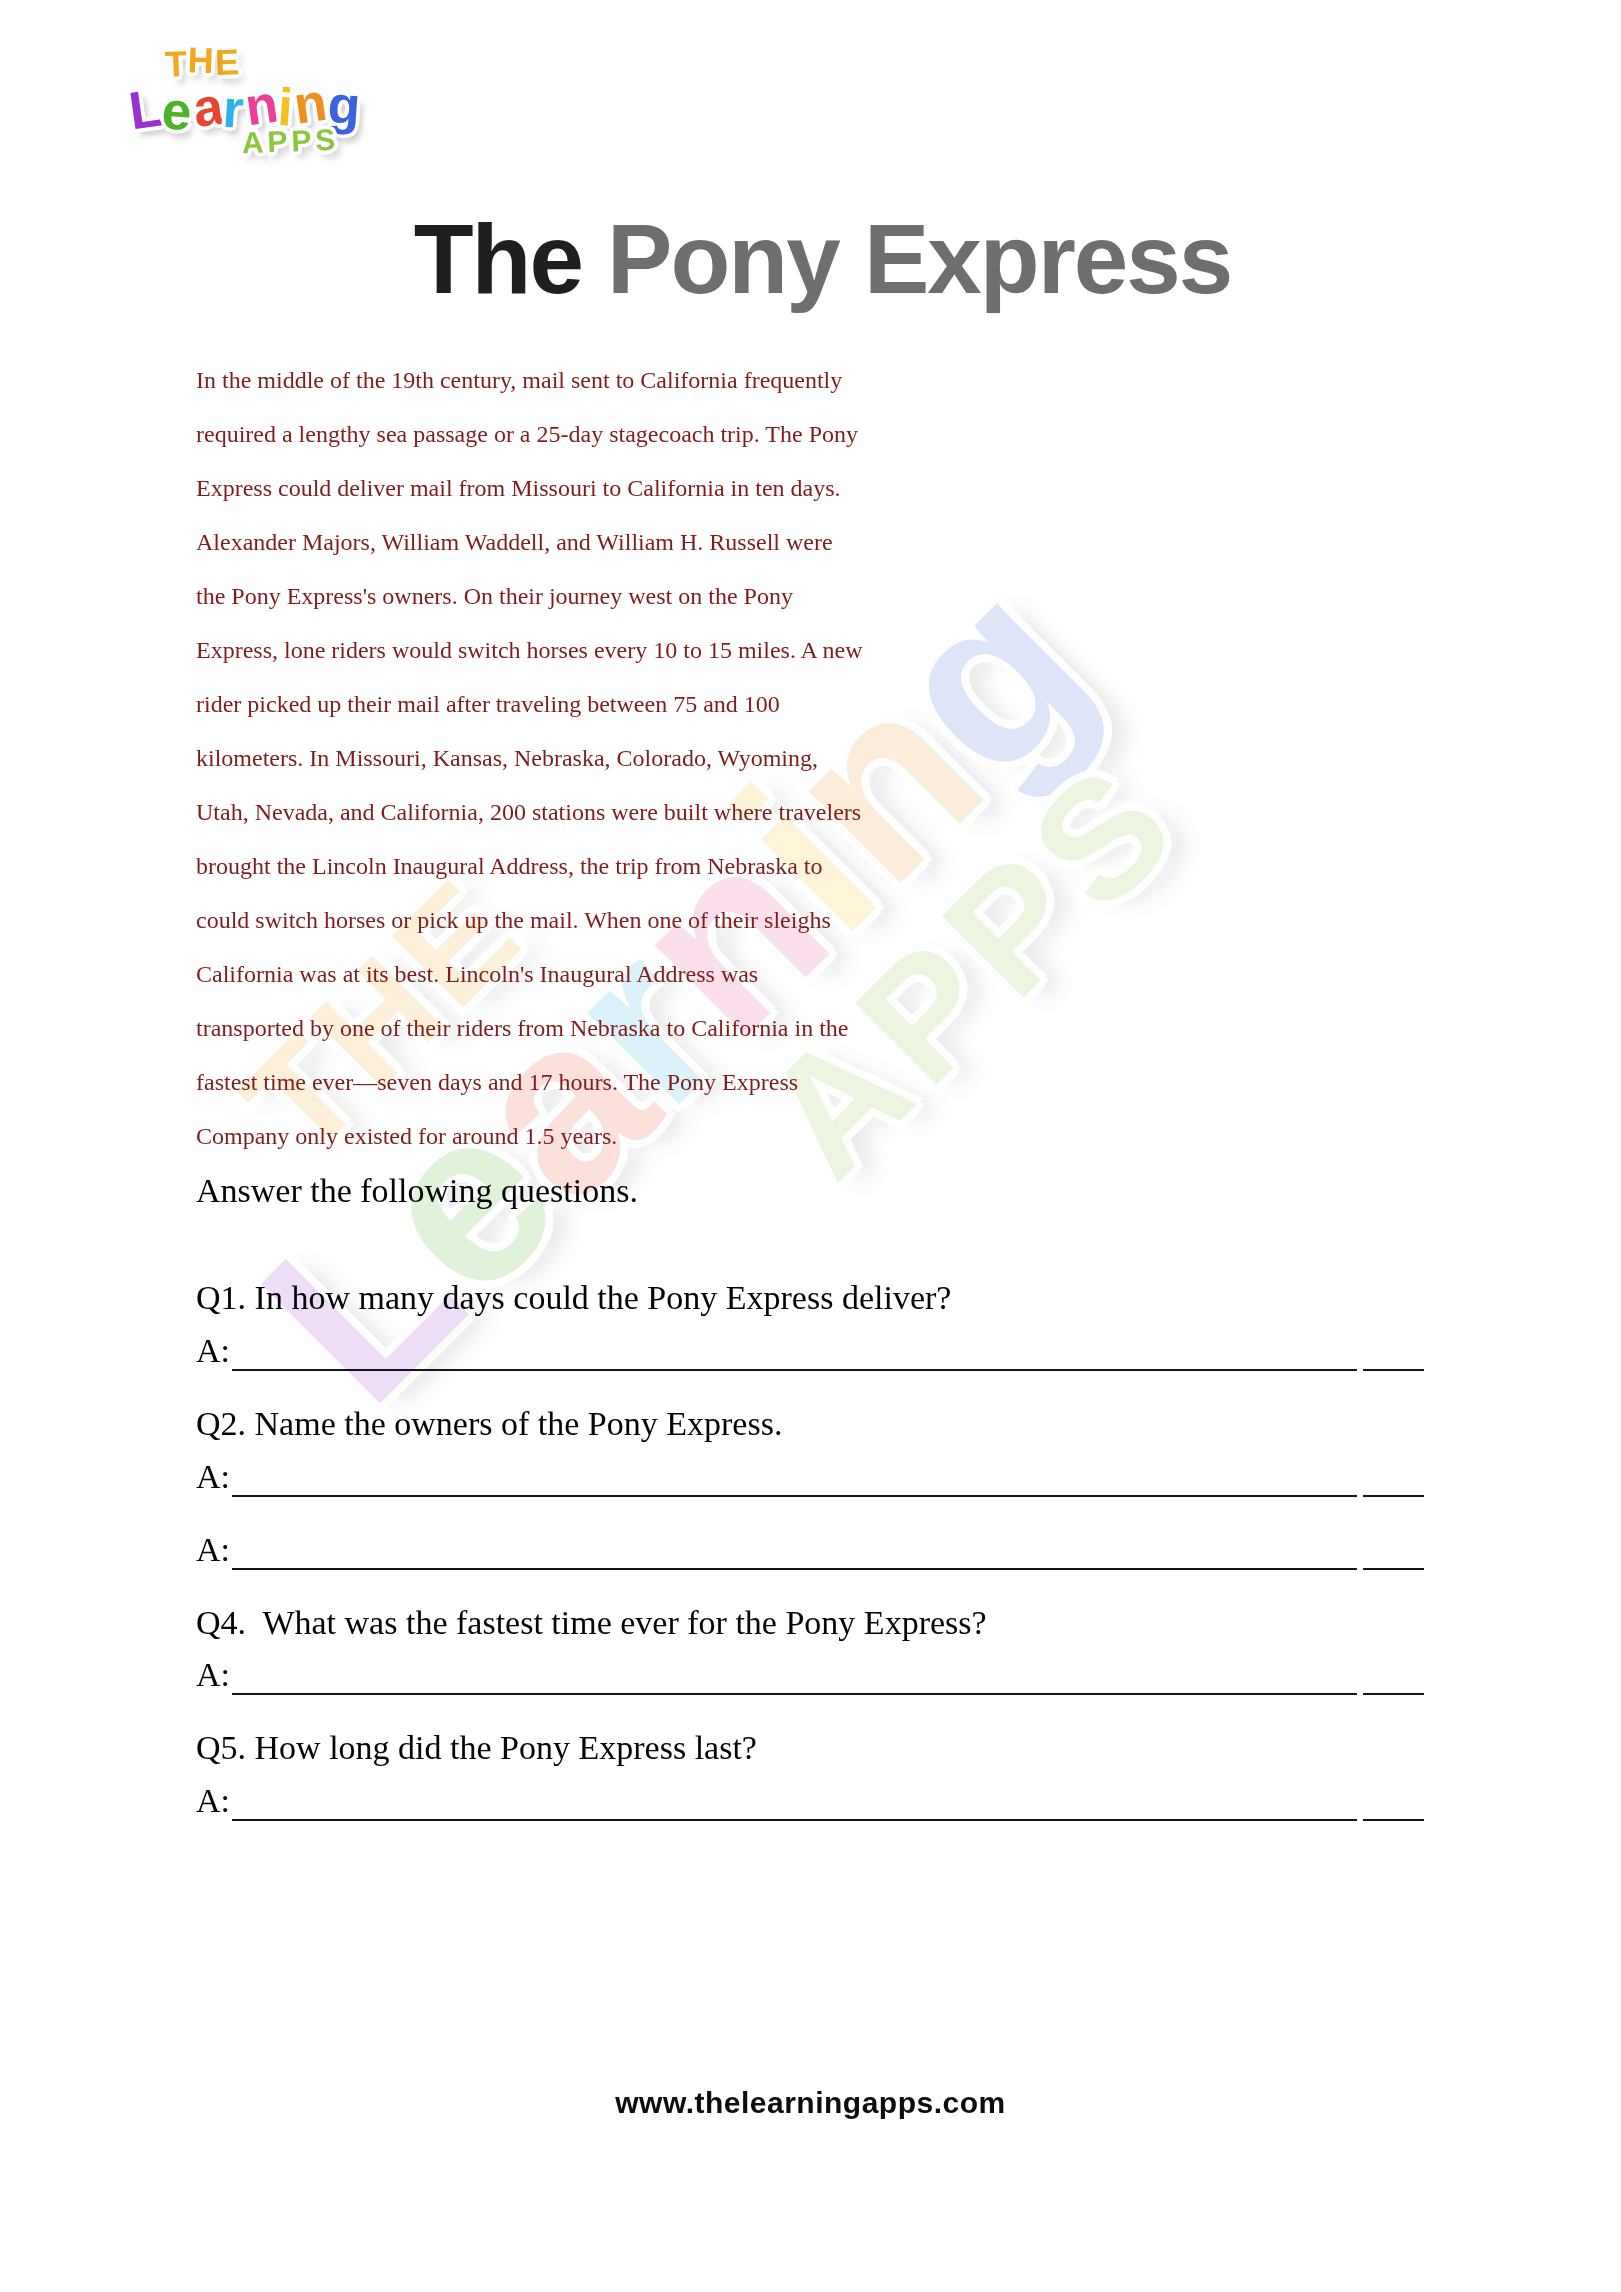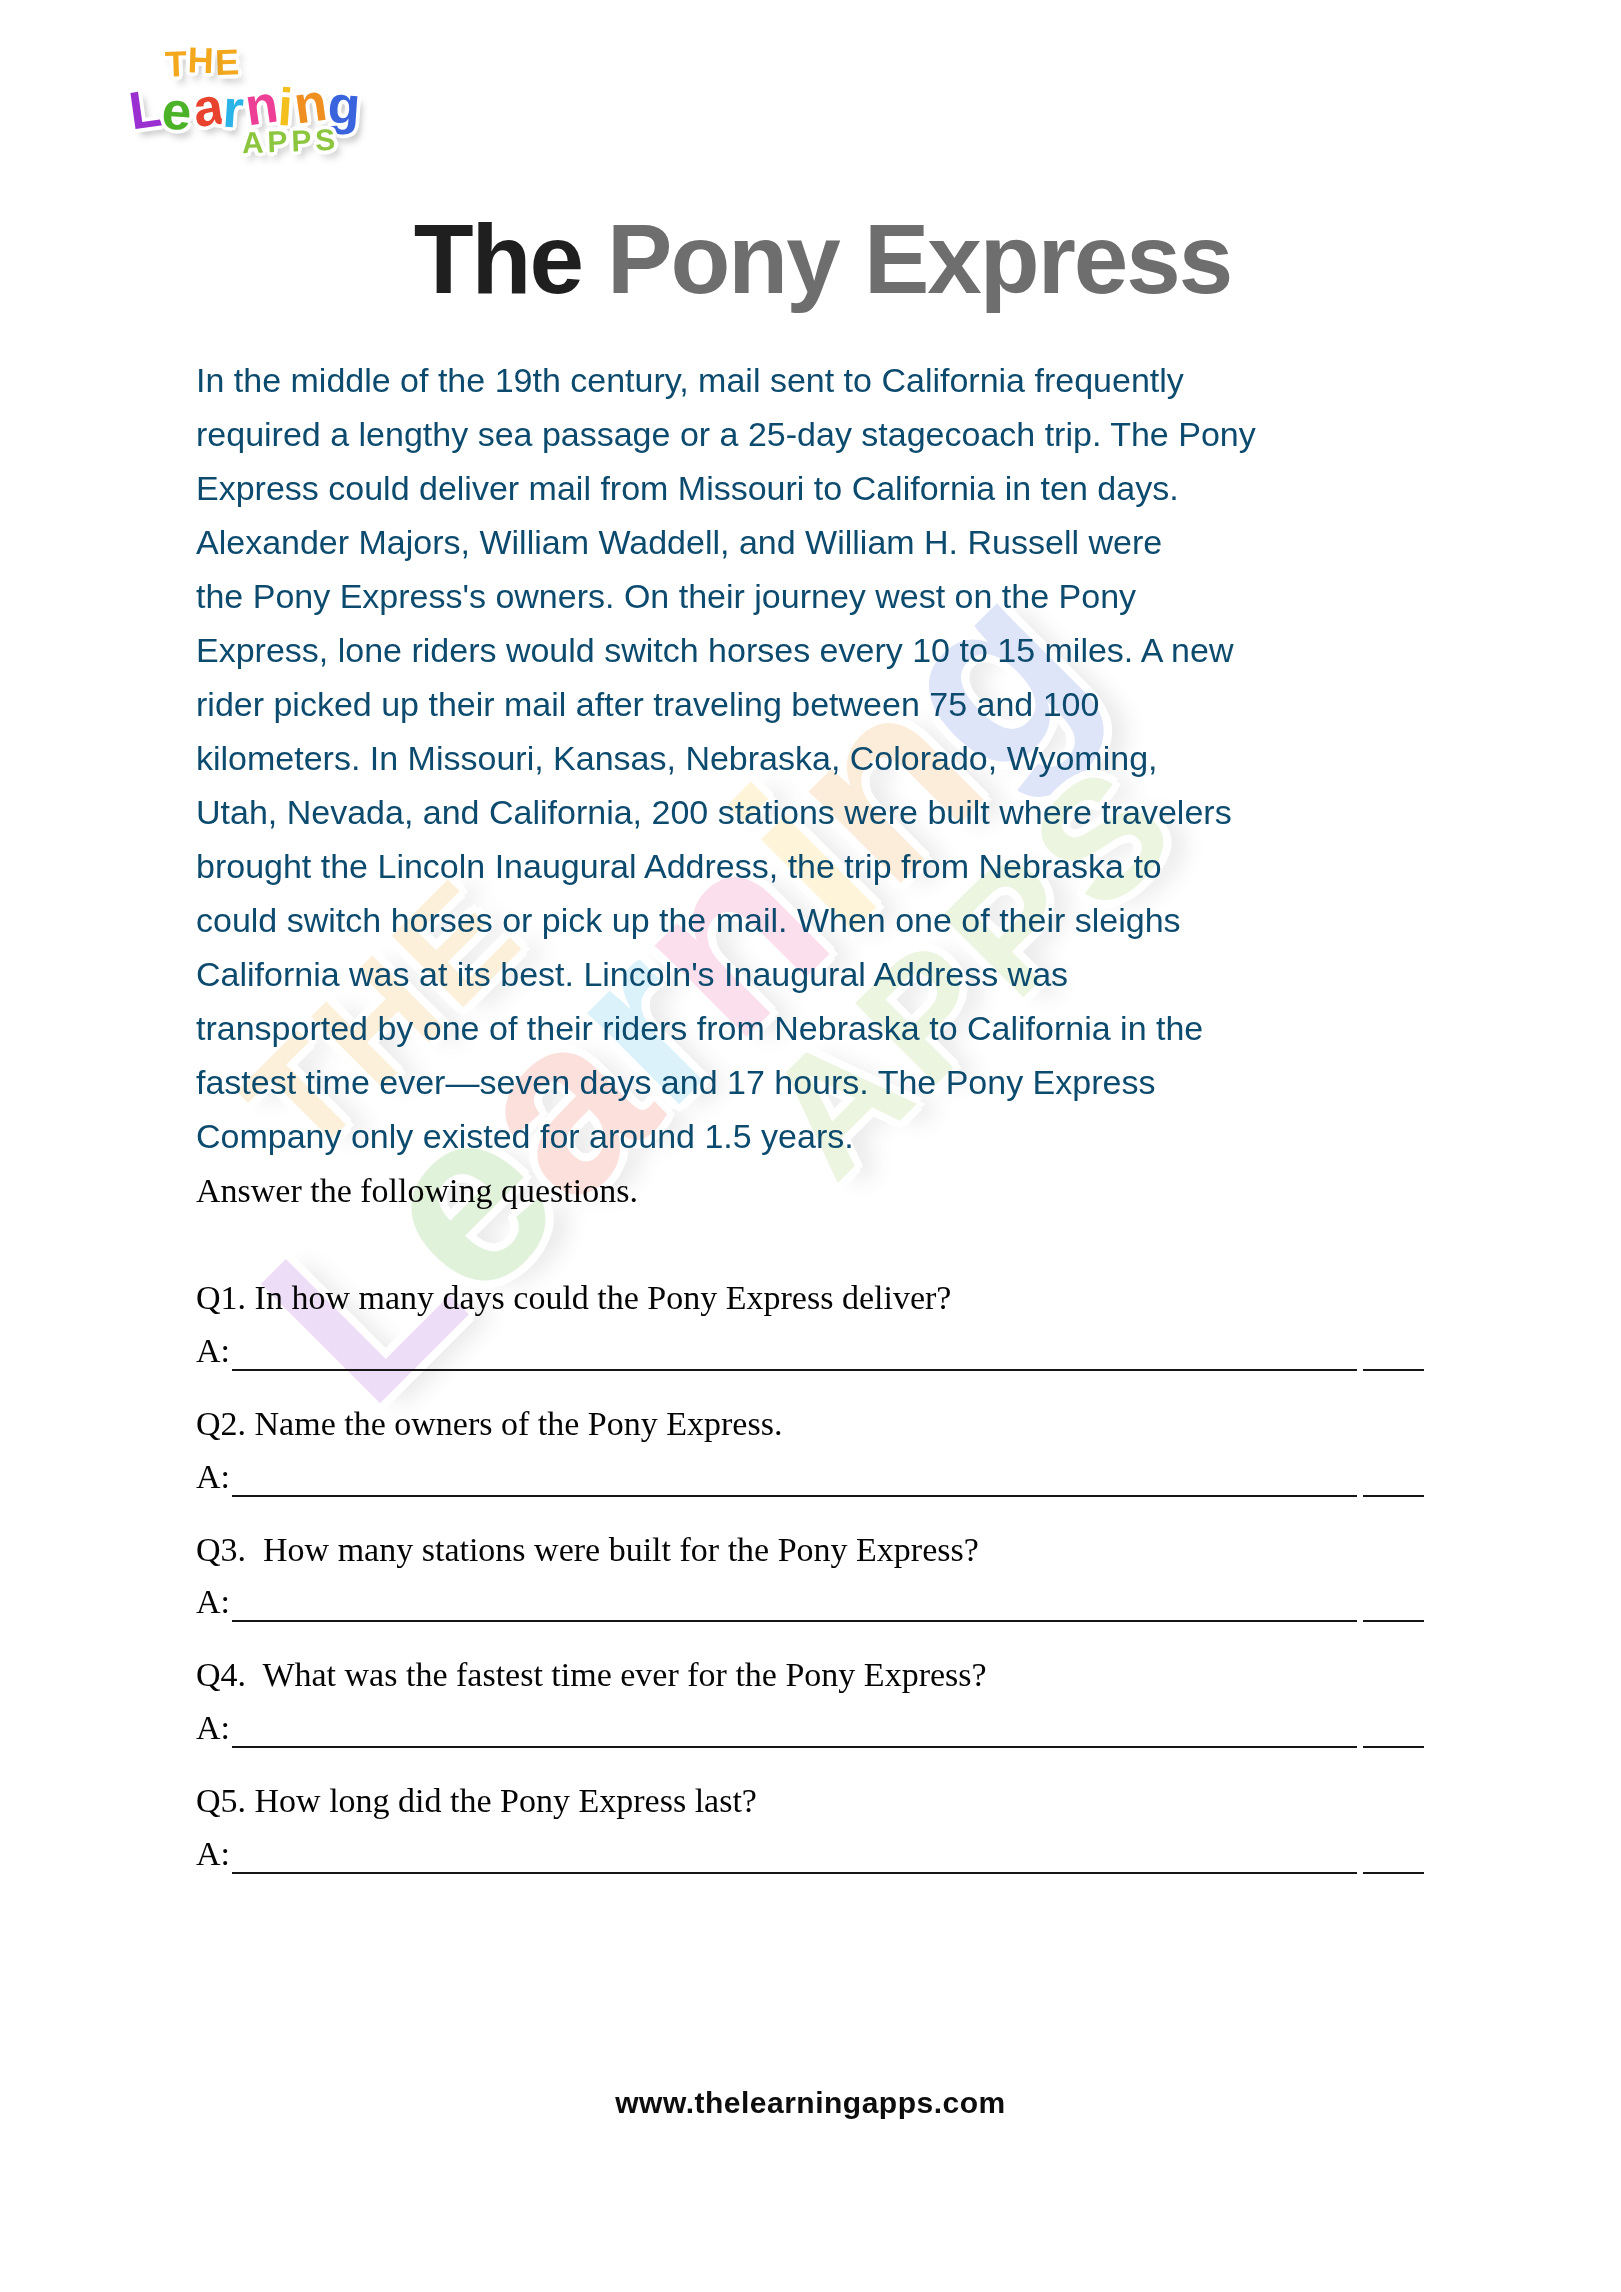--- a/index.html
+++ b/index.html
@@ -46,22 +46,22 @@
   
   .title{
     position:absolute;top:194px;left:0;width:100%;margin:12px;text-align:center;
     font-family:"Liberation Sans",sans-serif;font-weight:bold;
     font-size:98px;line-height:1.1;letter-spacing:-2px;
   }
 
   
   .passage{
     position:absolute;top:353px;left:196px;
-    font-family:Liberation Sans, sans-serif;font-size:34px;line-height:54px;
-    color:#0c4a6e;
+    font-family:Liberation Serif, serif;font-size:24px;line-height:54px;
+    color:#7f1d1d;
   }
   .p-line{white-space:pre;}
 
   
   .instruction{
     position:absolute;top:1172px;left:196px;margin:0;
     font-family:"Liberation Serif",serif;font-size:34px;color:#050505;white-space:pre;
   }
 
   
@@ -139,21 +139,20 @@
       <div class="question">
         <div class="q-text">Q2. Name the owners of the Pony Express.</div>
         <div class="answer-row">
           <span class="a-prefix">A:</span>
           <span class="ans-line long"></span>
           <span class="ans-line short"></span>
         </div>
       </div>
 
       <div class="question">
-        <div class="q-text">Q3.  How many stations were built for the Pony Express?</div>
         <div class="answer-row">
           <span class="a-prefix">A:</span>
           <span class="ans-line long"></span>
           <span class="ans-line short"></span>
         </div>
       </div>
 
       <div class="question">
         <div class="q-text">Q4.  What was the fastest time ever for the Pony Express?</div>
         <div class="answer-row">

